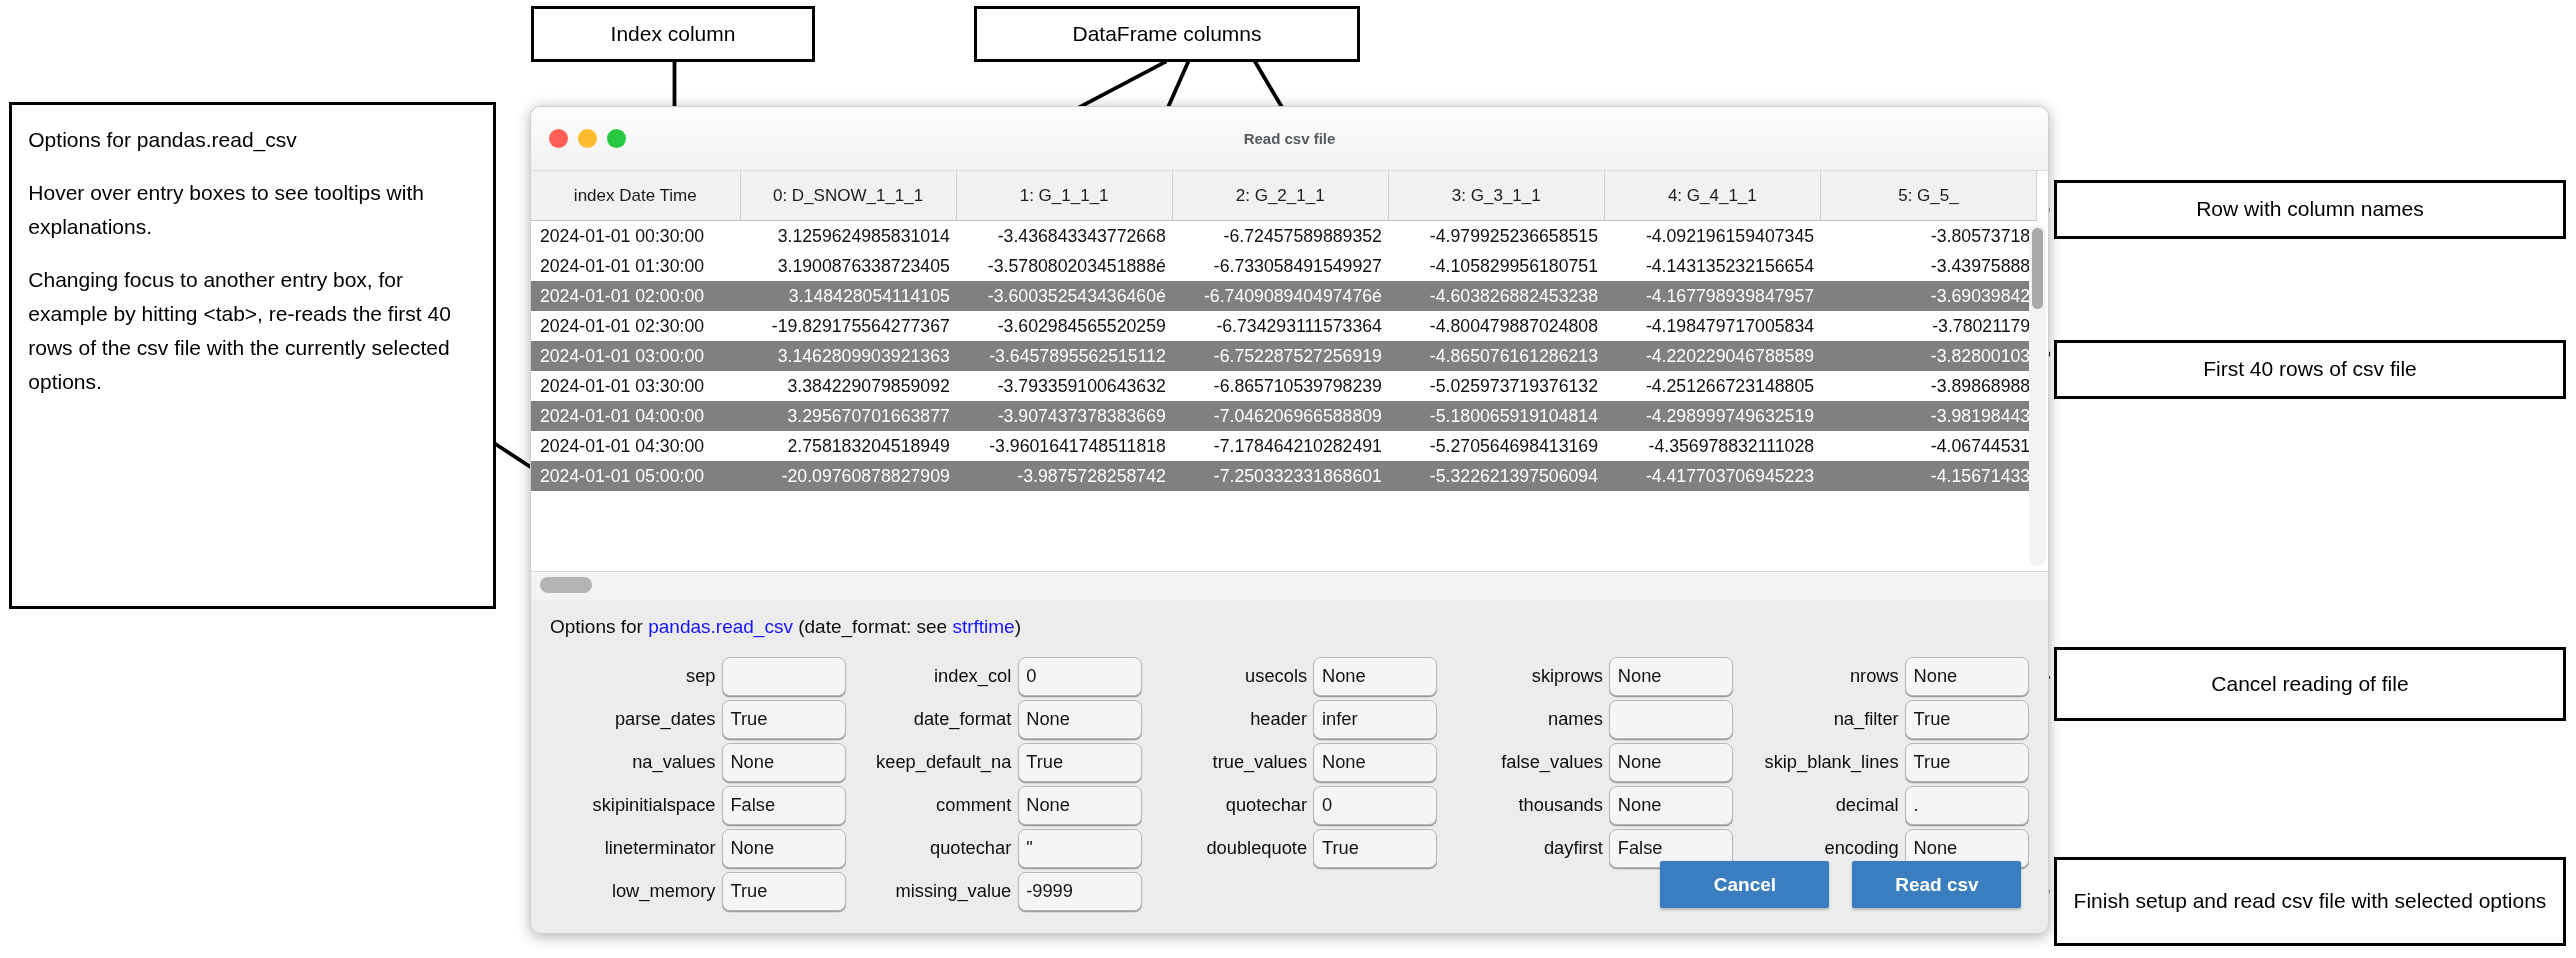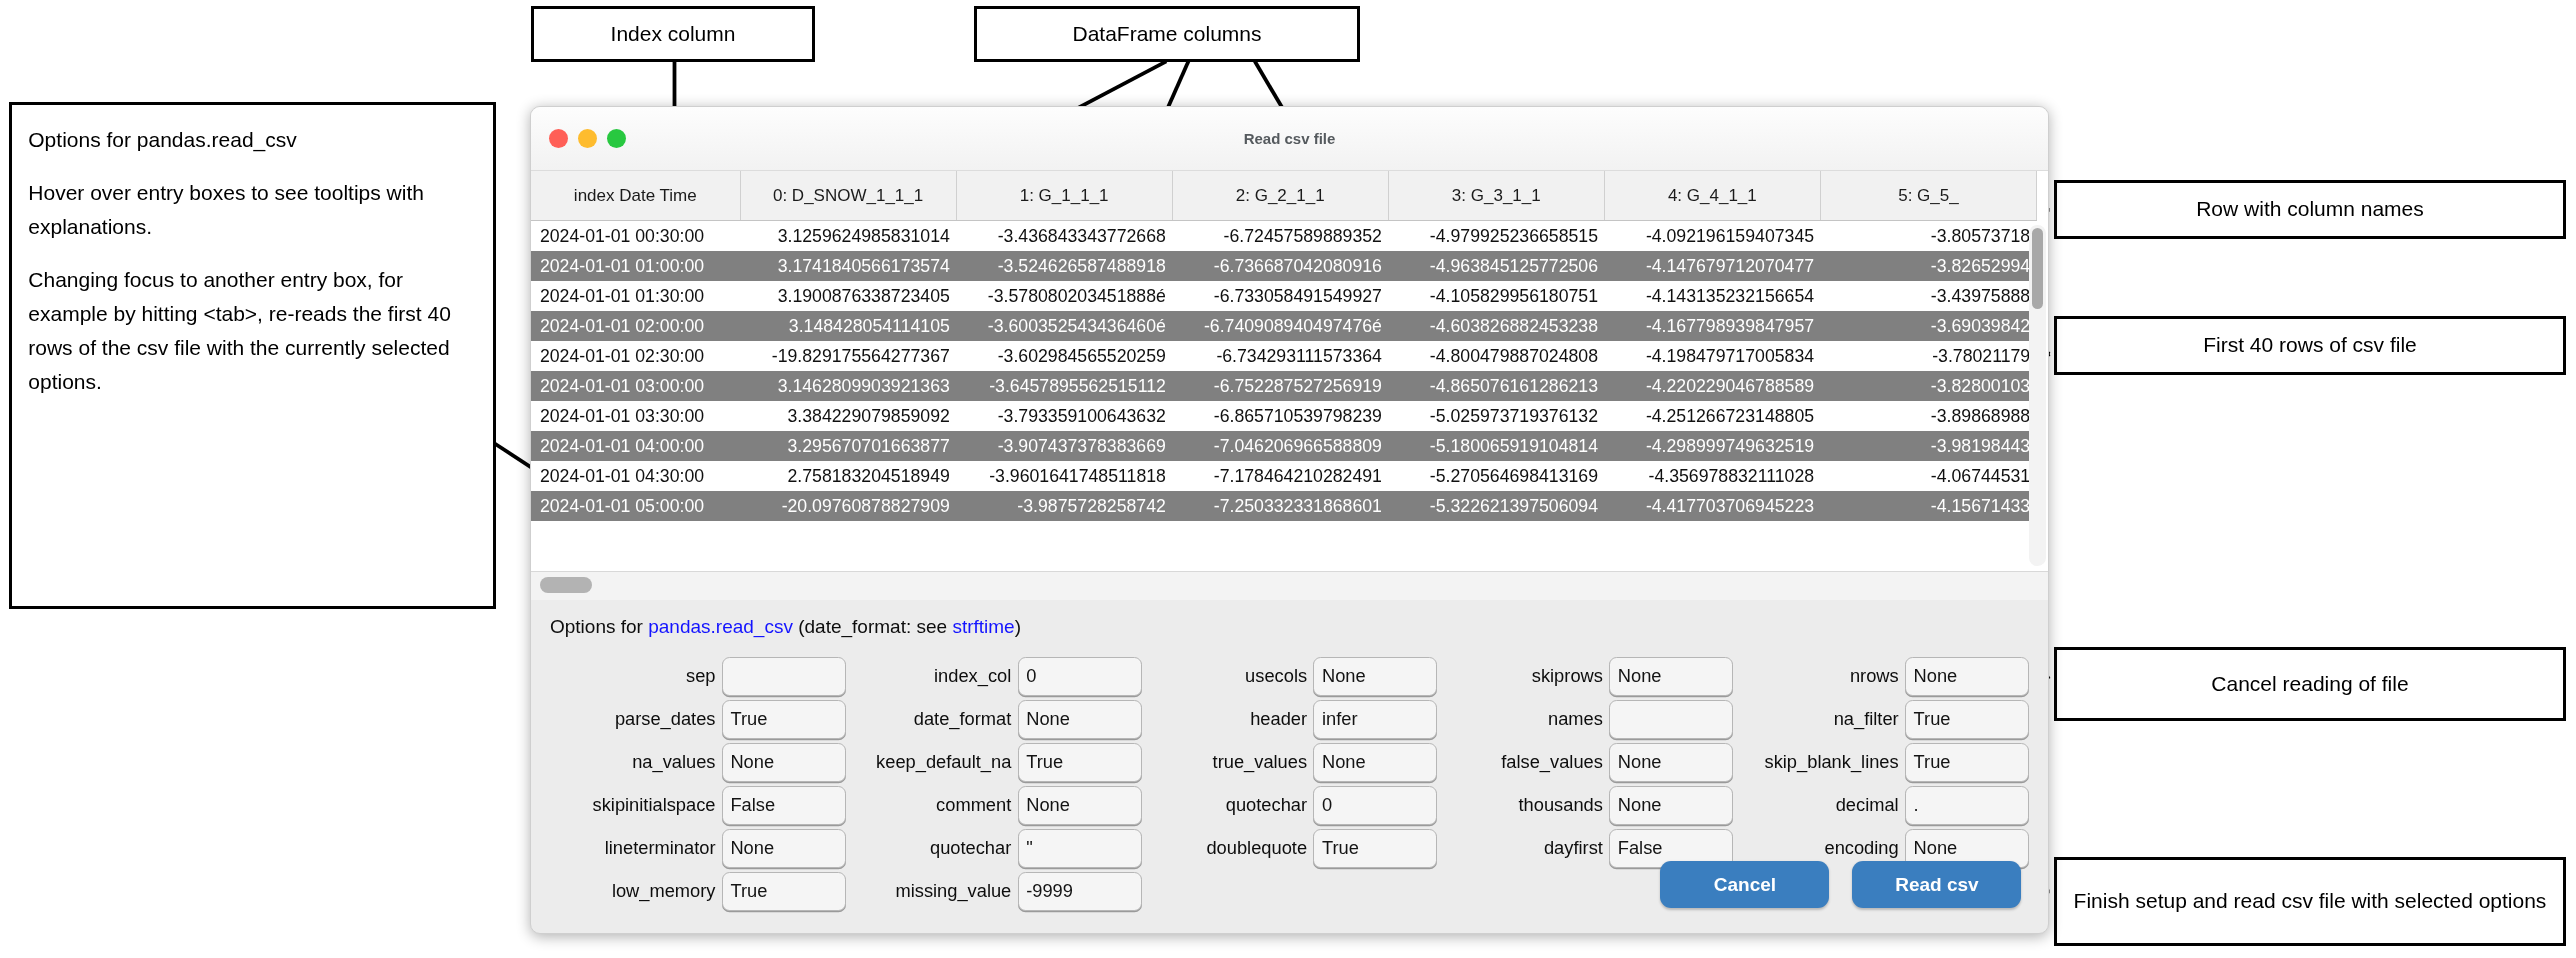--- a/index.html
+++ b/index.html
@@ -159,21 +159,21 @@
 
   
   .actions{
     position:absolute;
     right:26.6px;bottom:25px;
     display:flex;gap:23px;
   }
   .btn{
     width:169px;height:47px;
     background:#3a7ebf;
-    border-radius:11px;
+    border-radius:2px;
     color:#ffffff;font-size:19px;font-weight:bold;
     display:flex;align-items:center;justify-content:center;
     box-shadow:0 1.3px 2.5px rgba(0,0,0,.22);
   }
 </style>
 </head>
 <body>
 
 <svg class="overlay" xmlns="http://www.w3.org/2000/svg" viewBox="0 0 4075 1517" width="2576" height="959">
   <defs>
@@ -214,21 +214,21 @@
     <p>Options for pandas.read_csv</p>
     <p>Hover over entry boxes to see tooltips with explanations.</p>
     <p>Changing focus to another entry box, for example by hitting &lt;tab&gt;, re-reads the first 40 rows of the csv file with the currently selected options.</p>
   </div>
 </div>
 
 <div class="callout" style="left:2054px;top:180px;width:512px;height:59px;">
   <span>Row with column names</span>
 </div>
 
-<div class="callout" style="left:2054px;top:316px;width:512px;height:59px;">
+<div class="callout" style="left:2054px;top:340px;width:512px;height:59px;">
   <span>First 40 rows of csv file</span>
 </div>
 
 <div class="callout" style="left:2054px;top:647px;width:512px;height:74px;">
   <span>Cancel reading of file</span>
 </div>
 
 <div class="callout" style="left:2054px;top:857px;width:512px;height:89px;">
   <span>Finish setup and read csv file with selected options</span>
 </div>
@@ -269,29 +269,20 @@
       <tbody>
         <tr>
           <td class="idx">2024-01-01 00:30:00</td>
           <td>3.1259624985831014</td>
           <td>-3.436843343772668</td>
           <td>-6.72457589889352</td>
           <td>-4.979925236658515</td>
           <td>-4.092196159407345</td>
           <td>-3.80573718</td>
         </tr>
-        <tr class="alt">
-          <td class="idx">2024-01-01 01:00:00</td>
-          <td>3.1741840566173574</td>
-          <td>-3.524626587488918</td>
-          <td>-6.736687042080916</td>
-          <td>-4.963845125772506</td>
-          <td>-4.147679712070477</td>
-          <td>-3.82652994</td>
-        </tr>
         <tr>
           <td class="idx">2024-01-01 01:30:00</td>
           <td>3.1900876338723405</td>
           <td>-3.578080203451888é</td>
           <td>-6.733058491549927</td>
           <td>-4.105829956180751</td>
           <td>-4.143135232156654</td>
           <td>-3.43975888</td>
         </tr>
         <tr class="alt">

